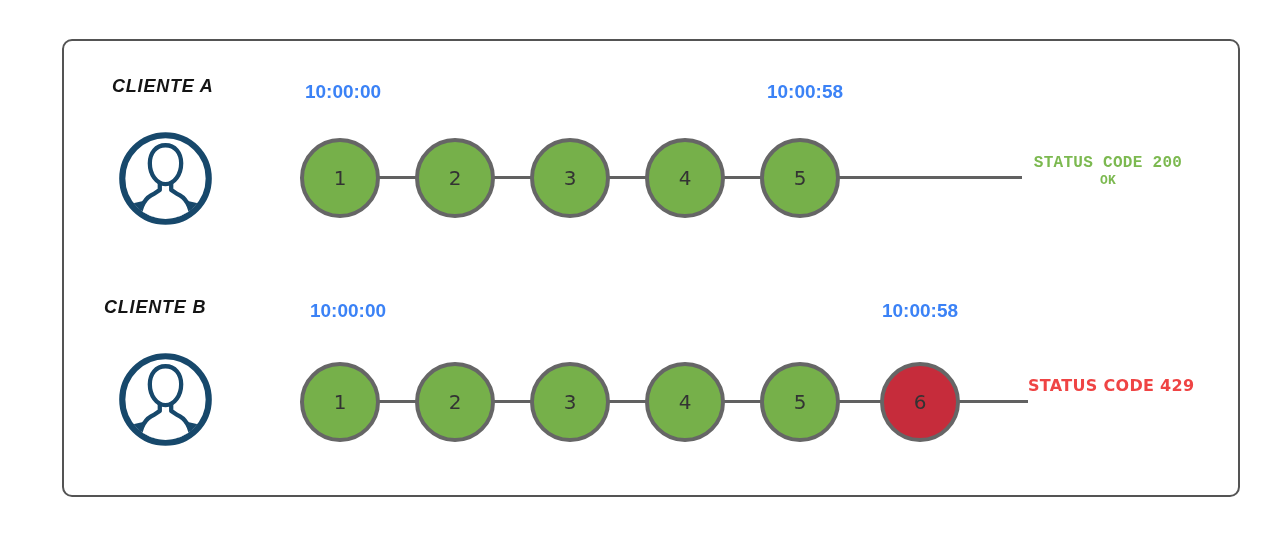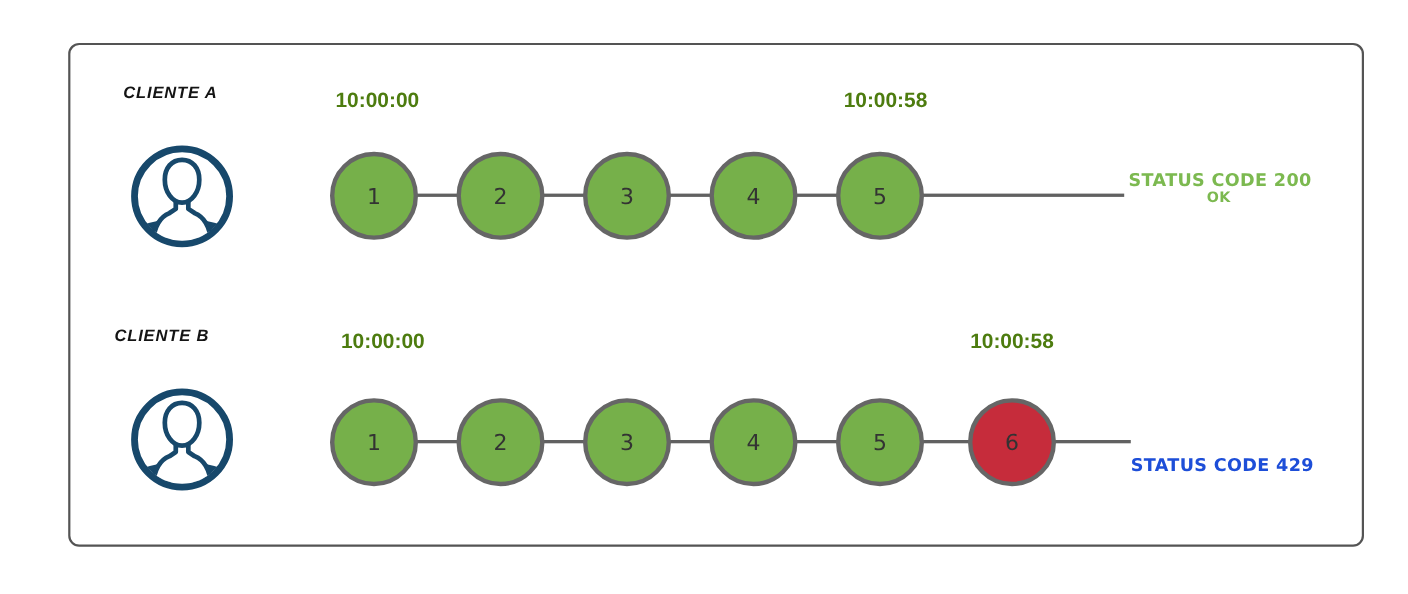--- a/index.html
+++ b/index.html
@@ -5,45 +5,45 @@
   html,body{margin:0;padding:0;background:#ffffff;}
   .canvas{
     position:relative;width:1280px;height:540px;background:#ffffff;overflow:hidden;
     font-family:"Liberation Sans",sans-serif;
   }
   .frame{
     position:absolute;left:62px;top:39px;width:1178px;height:458px;
     border:2.5px solid #545454;border-radius:10px;background:#ffffff;box-sizing:border-box;
   }
   .client-label{
-    position:absolute;font-style:italic;font-weight:800;font-size:15px;color:#141414;
+    position:absolute;font-style:italic;font-weight:800;font-size:18px;color:#141414;
     letter-spacing:0.8px;white-space:nowrap;
   }
   .timestamp{
-    position:absolute;font-weight:bold;font-size:19px;color:#4d7c0f;
+    position:absolute;font-weight:bold;font-size:19px;color:#3b82f6;
     width:110px;text-align:center;white-space:nowrap;
   }
   .avatar{position:absolute;width:95px;height:95px;}
   .tl-line{position:absolute;height:3px;background:#616161;}
   .req-circle{
     position:absolute;width:80px;height:80px;border-radius:50%;
     border:4px solid #666666;box-sizing:border-box;
     display:flex;align-items:center;justify-content:center;
     font-family:"DejaVu Sans",sans-serif;font-size:20px;color:#333333;
   }
   .req-ok{background:#76b04a;}
   .req-limited{background:#c62c3b;}
   .status-block{
     position:absolute;text-align:center;line-height:1.2;
     font-family:"DejaVu Sans",sans-serif;font-weight:600;letter-spacing:0.3px;
   }
   .status-line1{font-size:16px;white-space:nowrap;}
   .status-line2{font-size:13px;white-space:nowrap;}
-  .status-success{color:#7cb950;}
-  .status-error{color:#1d4ed8;margin-top:37px;}
+  .status-success{color:#7cb950;font-family:Liberation Mono, monospace;}
+  .status-error{color:#ef4444;}
   
   .ra.c1{left:300px;top:138px}.ra.c2{left:415px;top:138px}.ra.c3{left:530px;top:138px}
   .ra.c4{left:645px;top:138px}.ra.c5{left:760px;top:138px}
   
   .rb.c1{left:300px;top:362px}.rb.c2{left:415px;top:362px}.rb.c3{left:530px;top:362px}
   .rb.c4{left:645px;top:362px}.rb.c5{left:760px;top:362px}.rb.c6{left:880px;top:362px}
 </style>
 </head>
 <body>
 

